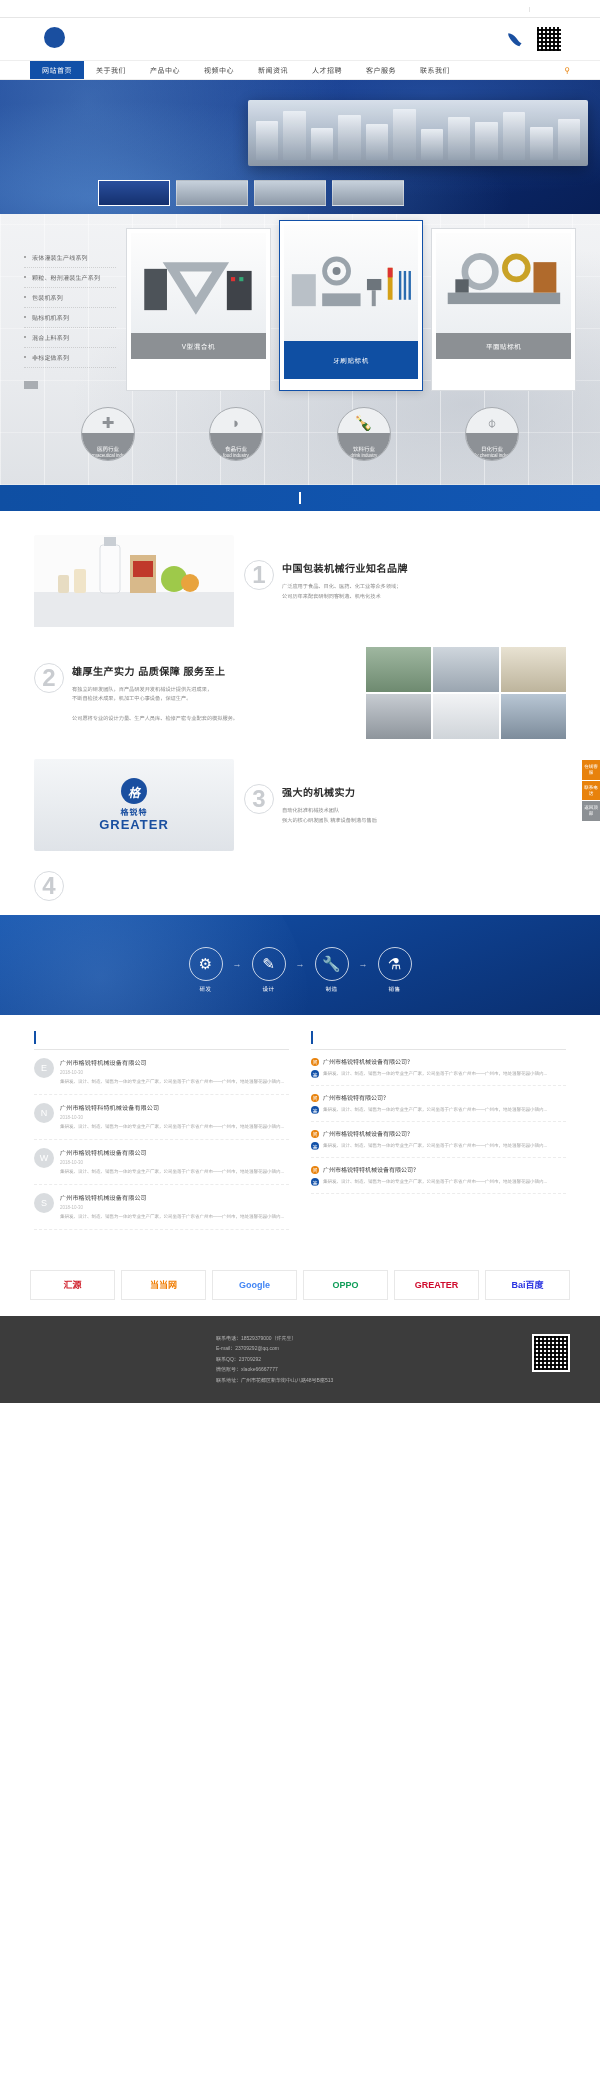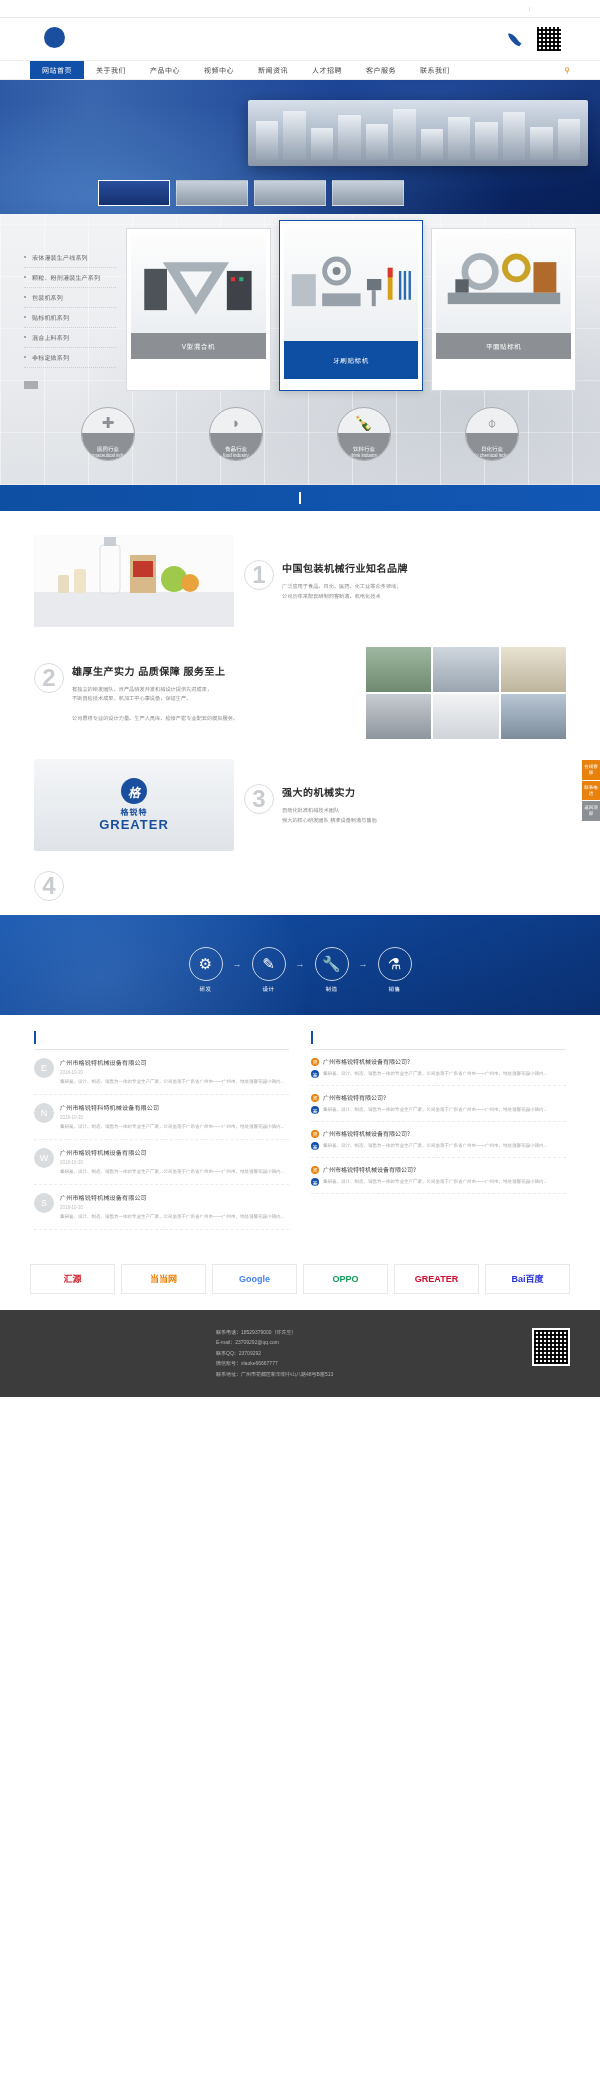--- a/index.html
+++ b/index.html
@@ -227,21 +227,21 @@
                font-size: 5px; display:flex; align-items:center; justify-content:center; flex:none; }
   .faq-badge.a { background: #1150a8; }
   .faq-t { font-size: 6px; color: #3d3d3d; }
   .faq-a { display: flex; gap: 4px; margin-top: 4px; }
   .faq-txt { font-size: 4.5px; color: #a9a9a9; line-height: 1.75; }
 
   
   .partners { background: #fff; padding: 10px 0 16px; text-align: center; }
   .pt-cn { font-size: 8px; font-weight: bold; color: #2c2c2c; letter-spacing: 1px; }
   .pt-en { font-size: 4.5px; color: #b5b5b5; letter-spacing: .8px; margin-top: 2px; }
-  .pt-row { display: flex; justify-content: center; gap: 6px; margin-top: 14px; padding: 0 30px; text-align: center; }
+  .pt-row { display: flex; justify-content: center; gap: 6px; margin-top: 20px; padding: 0 30px; text-align: center; }
   .pt-box { flex: 1; height: 30px; border: 1px solid #e8e8e8; display: flex;
             align-items: center; justify-content: center; font-size: 9px; font-weight: bold; }
 
   
   .footer { background: #3c3c3c; color: #bdbdbd; padding: 14px 30px 10px; display: flex; gap: 16px; }
   .f-left { width: 170px; flex: none; }
   .f-cn { font-size: 11px; font-weight: bold; color: #2f7fe0; letter-spacing: .2px; }
   .f-en { font-size: 4.8px; color: #b6b6b6; margin-top: 2px; letter-spacing: .1px; }
   .f-slogan { font-size: 9px; font-weight: bold; color: #f0f0f0; margin-top: 9px; letter-spacing: .5px; }
   .f-sub { font-size: 4.8px; color: #a9a9a9; margin-top: 3px; }

